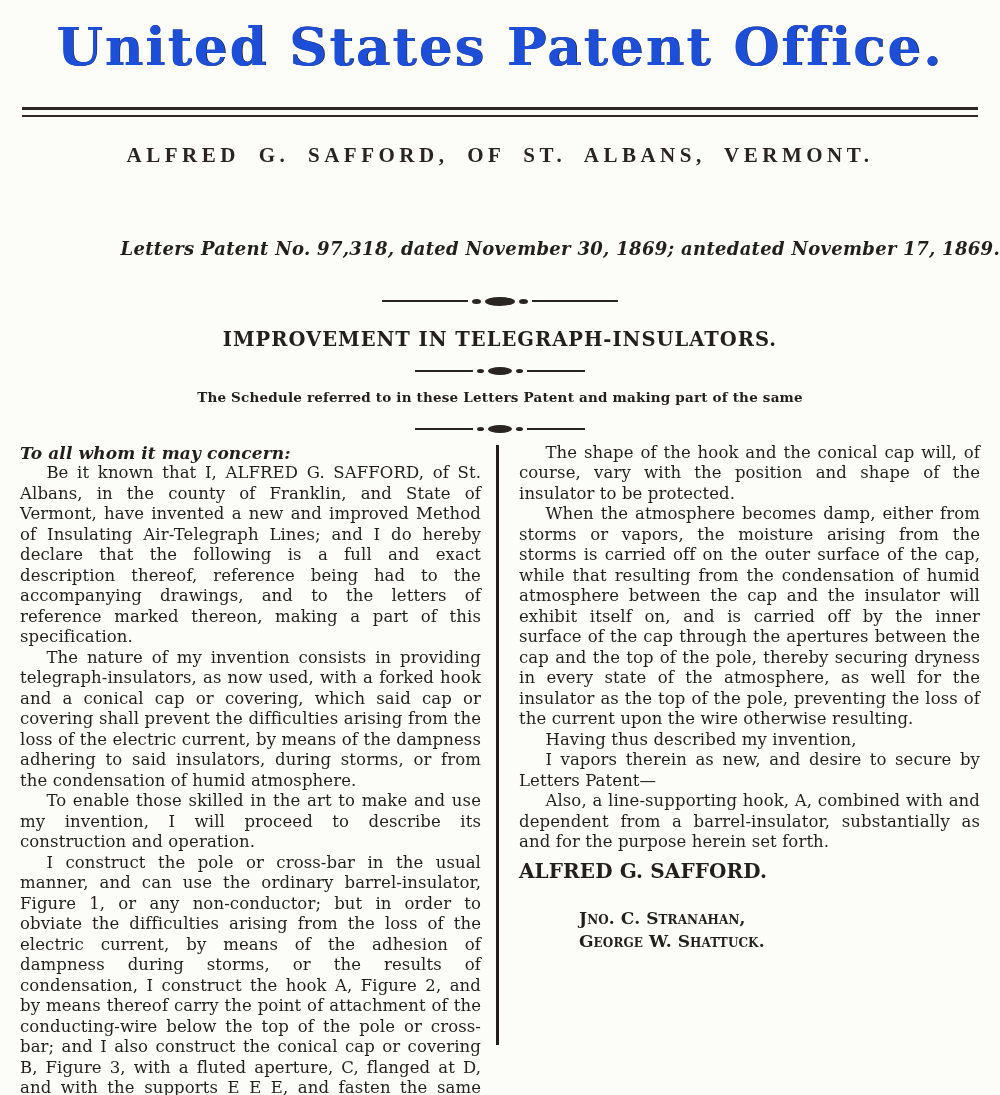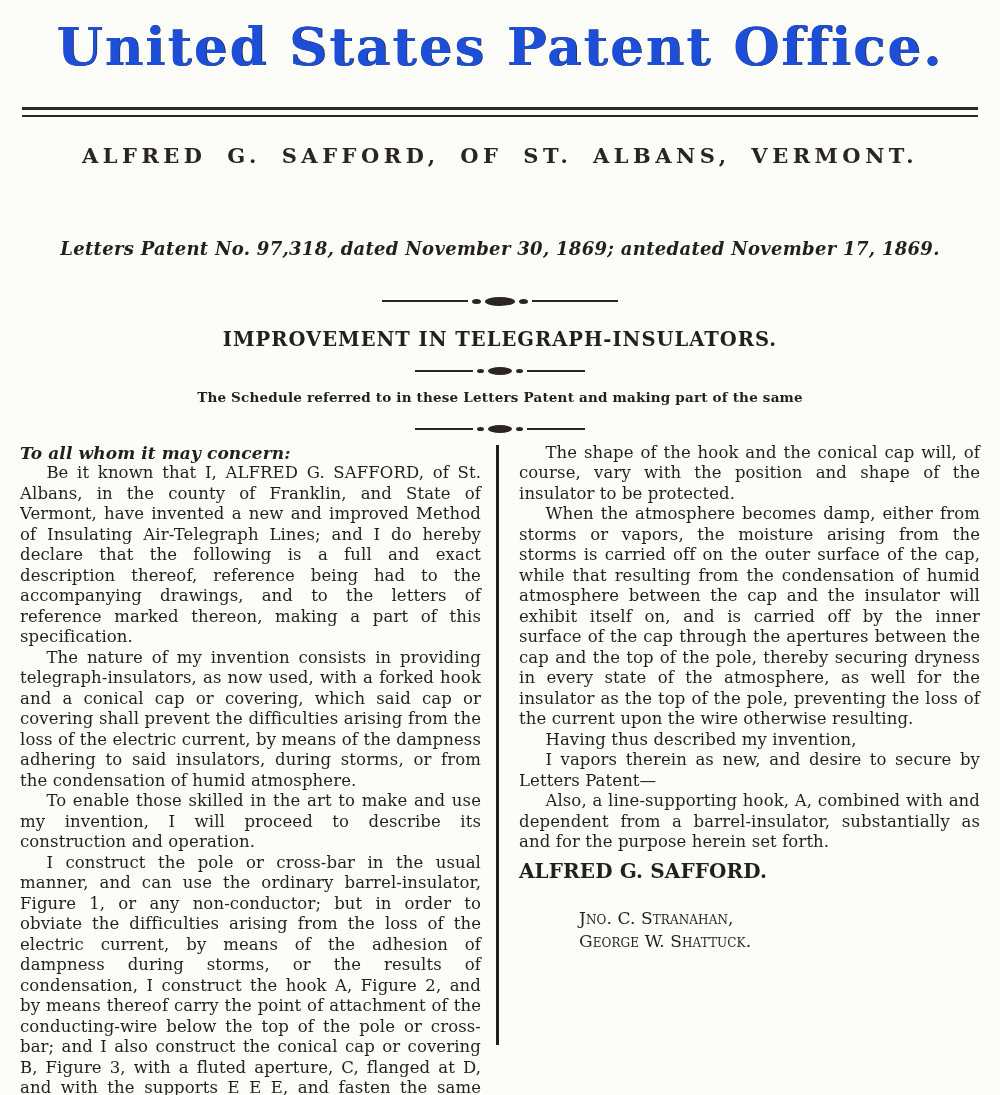--- a/index.html
+++ b/index.html
@@ -32,26 +32,27 @@
     border-bottom: 2px solid #2c2824;
   }
   .byline {
     margin-top: 26px;
     text-align: center;
     font-size: 21px;
     font-weight: bold;
     letter-spacing: 4.5px;
     word-spacing: 9px;
     color: #2a2522;
+    font-family: Liberation Serif, serif;
   }
 
   
   .patent-line {
     margin-top: 70px;
-    text-align: center;
+    text-align: right;
     font-size: 18px;
     font-weight: bold;
     font-style: italic;
     letter-spacing: 0.3px;
   }
   .ornament {
     margin-top: 38px;
     display: flex;
     align-items: center;
     justify-content: center;
@@ -125,21 +126,21 @@
     text-indent: 0 !important;
     text-align: left !important;
     padding-left: 14px;
     font-weight: bold;
     font-size: 17px !important;
   }
   .wit-name {
     text-indent: 0 !important;
     text-align: center;
     padding-left: 60px;
-    font-weight: normal;
+    font-weight: bold;
     font-variant: small-caps;
     letter-spacing: 0.8px;
     font-size: 17px !important;
     line-height: 23px !important;
   }
 </style>
 </head>
 <body>
 
 <div class="page">

